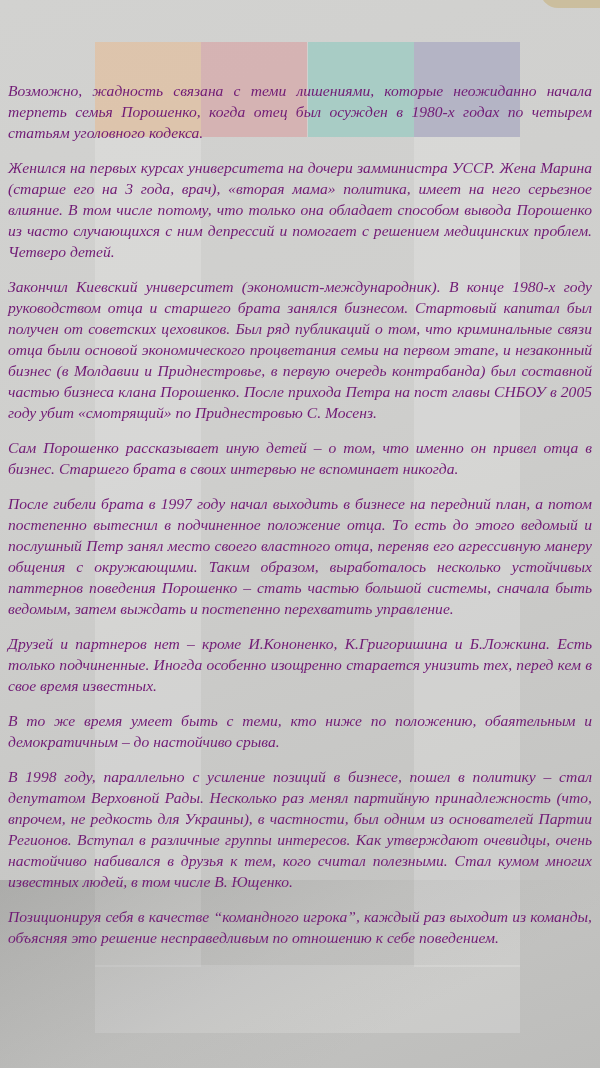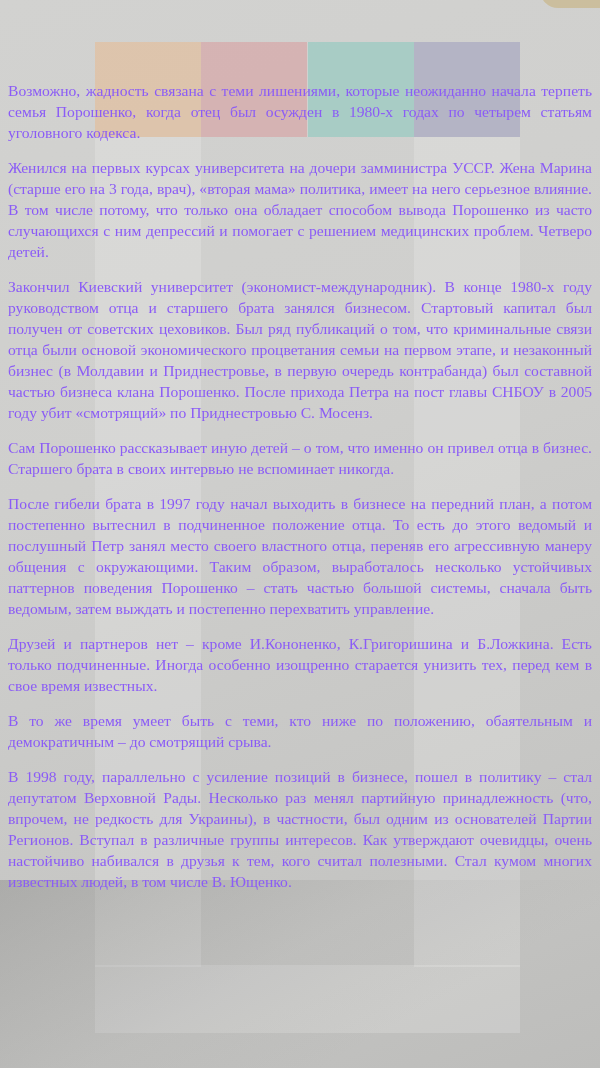--- a/index.html
+++ b/index.html
@@ -16,21 +16,21 @@
   .corner {
     position: absolute; right: -20px; top: -10px; width: 80px; height: 18px;
     background: #c9b689; border-radius: 0 0 0 40px; opacity: 0.7;
   }
   .band { position: absolute; top: 42px; height: 95px; width: 106px; opacity: 0.55; }
   .wm-shape {
     position: absolute; border: 0; background: rgba(255,255,255,0.18); pointer-events: none;
   }
   .doc {
     position: absolute; left: 8px; top: 80px; width: 584px;
-    color: #8b5cf6; font-size: 15.6px; line-height: 21px; text-align: justify;
+    color: #701a75; font-size: 15.6px; line-height: 21px; text-align: justify; font-style: italic;
   }
   .doc p { margin: 0 0 14px 0; }
 </style>
 </head>
 <body>
 
 <div class="corner"></div>
 
 <div>
   <div class="band" style="left:95px;background:#e7b98f;"></div>
@@ -45,15 +45,16 @@
 
 <div class="shade"></div>
 
 <div class="doc">
   <p>Возможно, жадность связана с теми лишениями, которые неожиданно начала терпеть семья Порошенко, когда отец был осужден в 1980-х годах по четырем статьям уголовного кодекса.</p>
   <p>Женился на первых курсах университета на дочери замминистра УССР. Жена Марина (старше его на 3 года, врач), «вторая мама» политика, имеет на него серьезное влияние. В том числе потому, что только она обладает способом вывода Порошенко из часто случающихся с ним депрессий и помогает с решением медицинских проблем. Четверо детей.</p>
   <p>Закончил Киевский университет (экономист-международник). В конце 1980-х году руководством отца и старшего брата занялся бизнесом. Стартовый капитал был получен от советских цеховиков. Был ряд публикаций о том, что криминальные связи отца были основой экономического процветания семьи на первом этапе, и незаконный бизнес (в Молдавии и Приднестровье, в первую очередь контрабанда) был составной частью бизнеса клана Порошенко. После прихода Петра на пост главы СНБОУ в 2005 году убит «смотрящий» по Приднестровью С. Мосенз.</p>
   <p>Сам Порошенко рассказывает иную детей – о том, что именно он привел отца в бизнес. Старшего брата в своих интервью не вспоминает никогда.</p>
   <p>После гибели  брата в 1997 году начал выходить в бизнесе на передний план, а потом постепенно вытеснил в подчиненное положение отца. То есть до этого ведомый и послушный Петр занял место своего властного отца, переняв его агрессивную манеру общения с окружающими. Таким образом, выработалось несколько устойчивых паттернов поведения Порошенко – стать частью большой системы, сначала быть ведомым, затем выждать и постепенно перехватить управление.</p>
   <p>Друзей и партнеров нет – кроме И.Кононенко, К.Григоришина и Б.Ложкина. Есть только подчиненные. Иногда особенно изощренно старается унизить тех, перед кем в свое время известных.</p>
-  <p>В то же время умеет быть с теми, кто ниже по положению, обаятельным и демократичным – до смотрящий срыва.</p>
+  <p>В то же время умеет быть с теми, кто ниже по положению, обаятельным и демократичным – до настойчиво срыва.</p>
   <p>В 1998 году, параллельно с усиление позиций в бизнесе, пошел в политику – стал депутатом Верховной Рады. Несколько раз менял партийную принадлежность (что, впрочем, не редкость для Украины), в частности, был одним из основателей Партии Регионов. Вступал в различные группы интересов. Как утверждают очевидцы, очень настойчиво набивался в друзья к тем, кого считал полезными. Стал кумом многих известных людей, в том числе В. Ющенко.</p>
+  <p>Позиционируя себя в качестве “командного игрока”, каждый раз выходит из команды, объясняя это решение несправедливым по отношению к себе поведением.</p>
 </div>
 
 </body></html>

